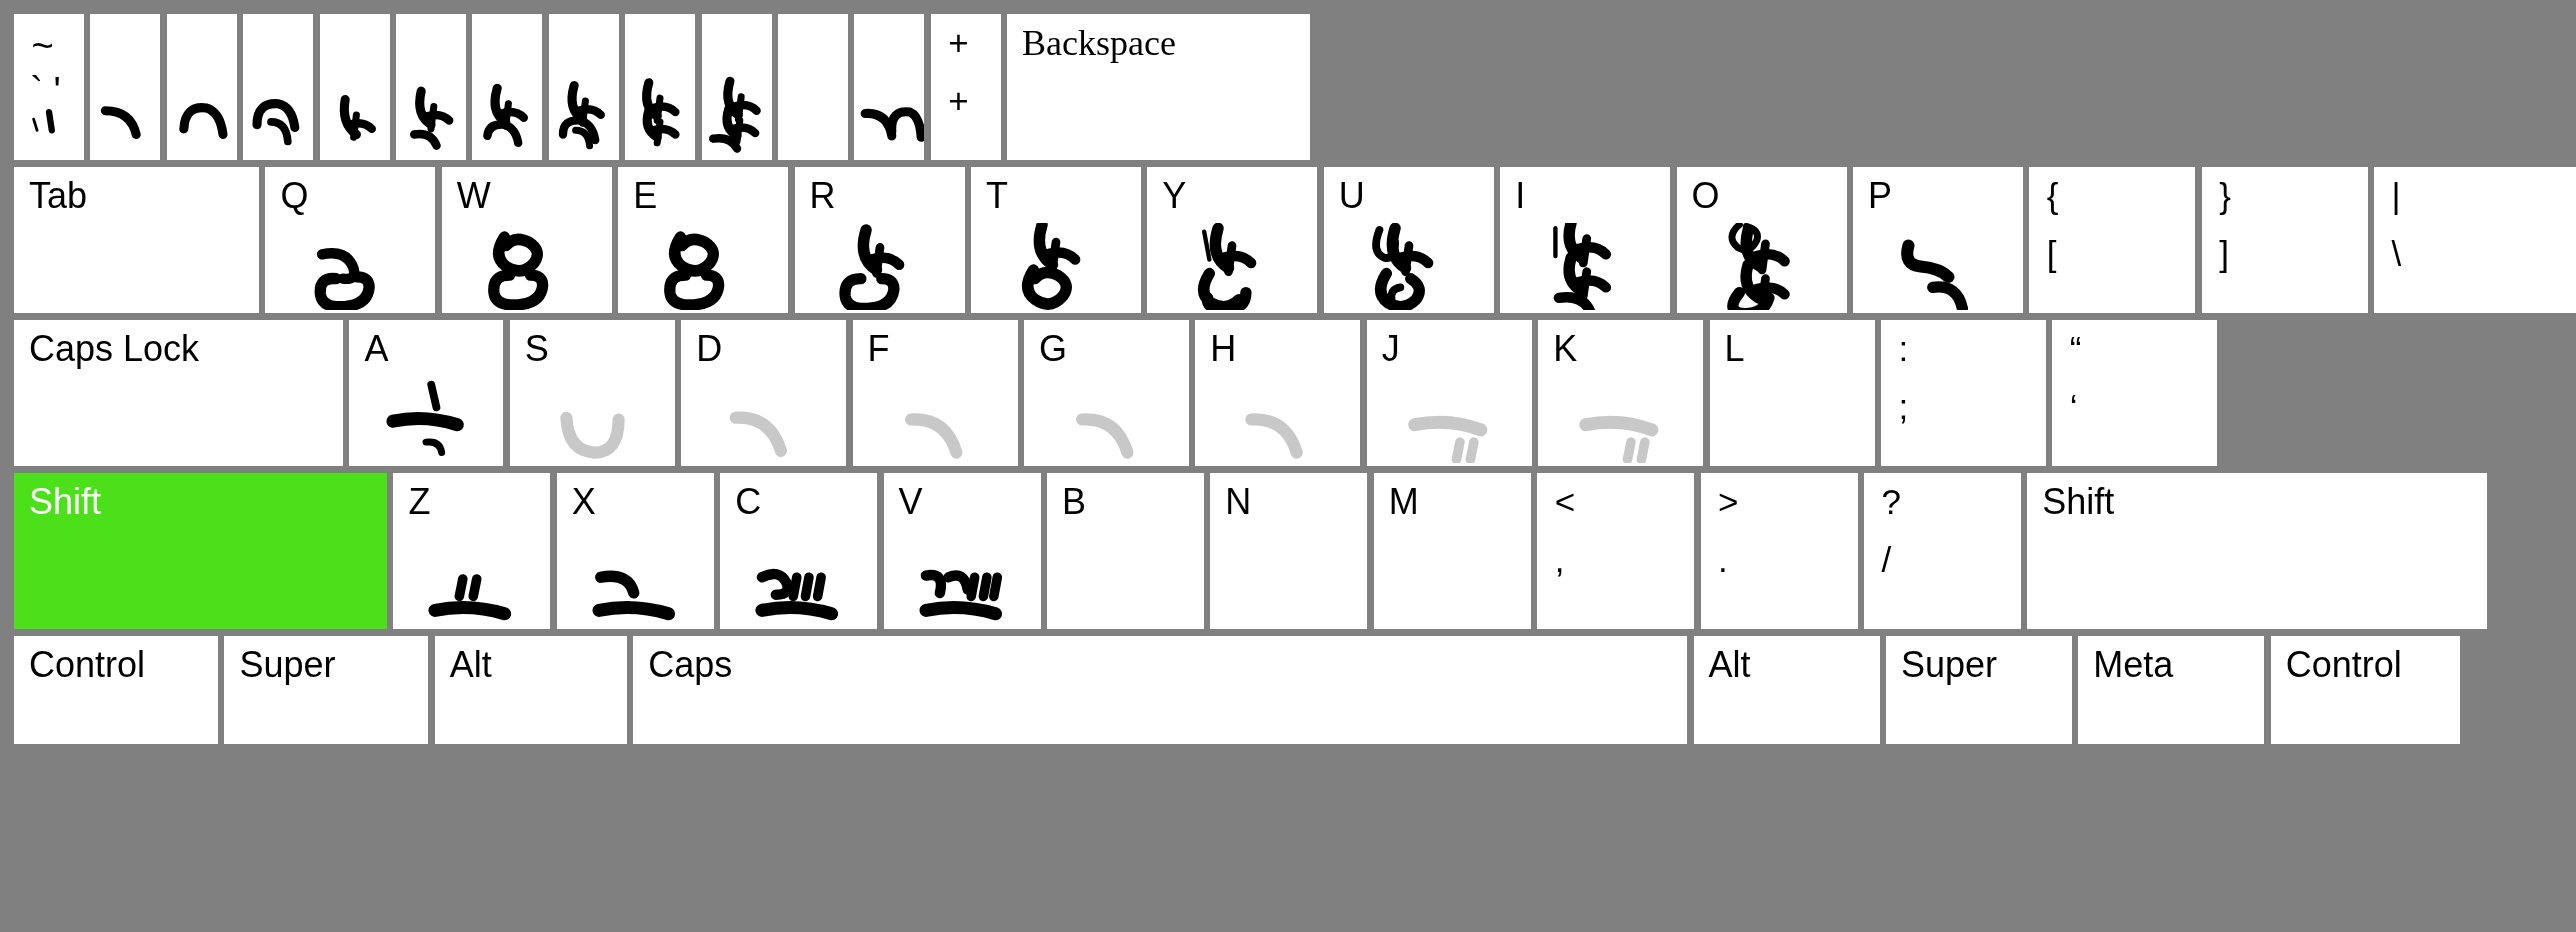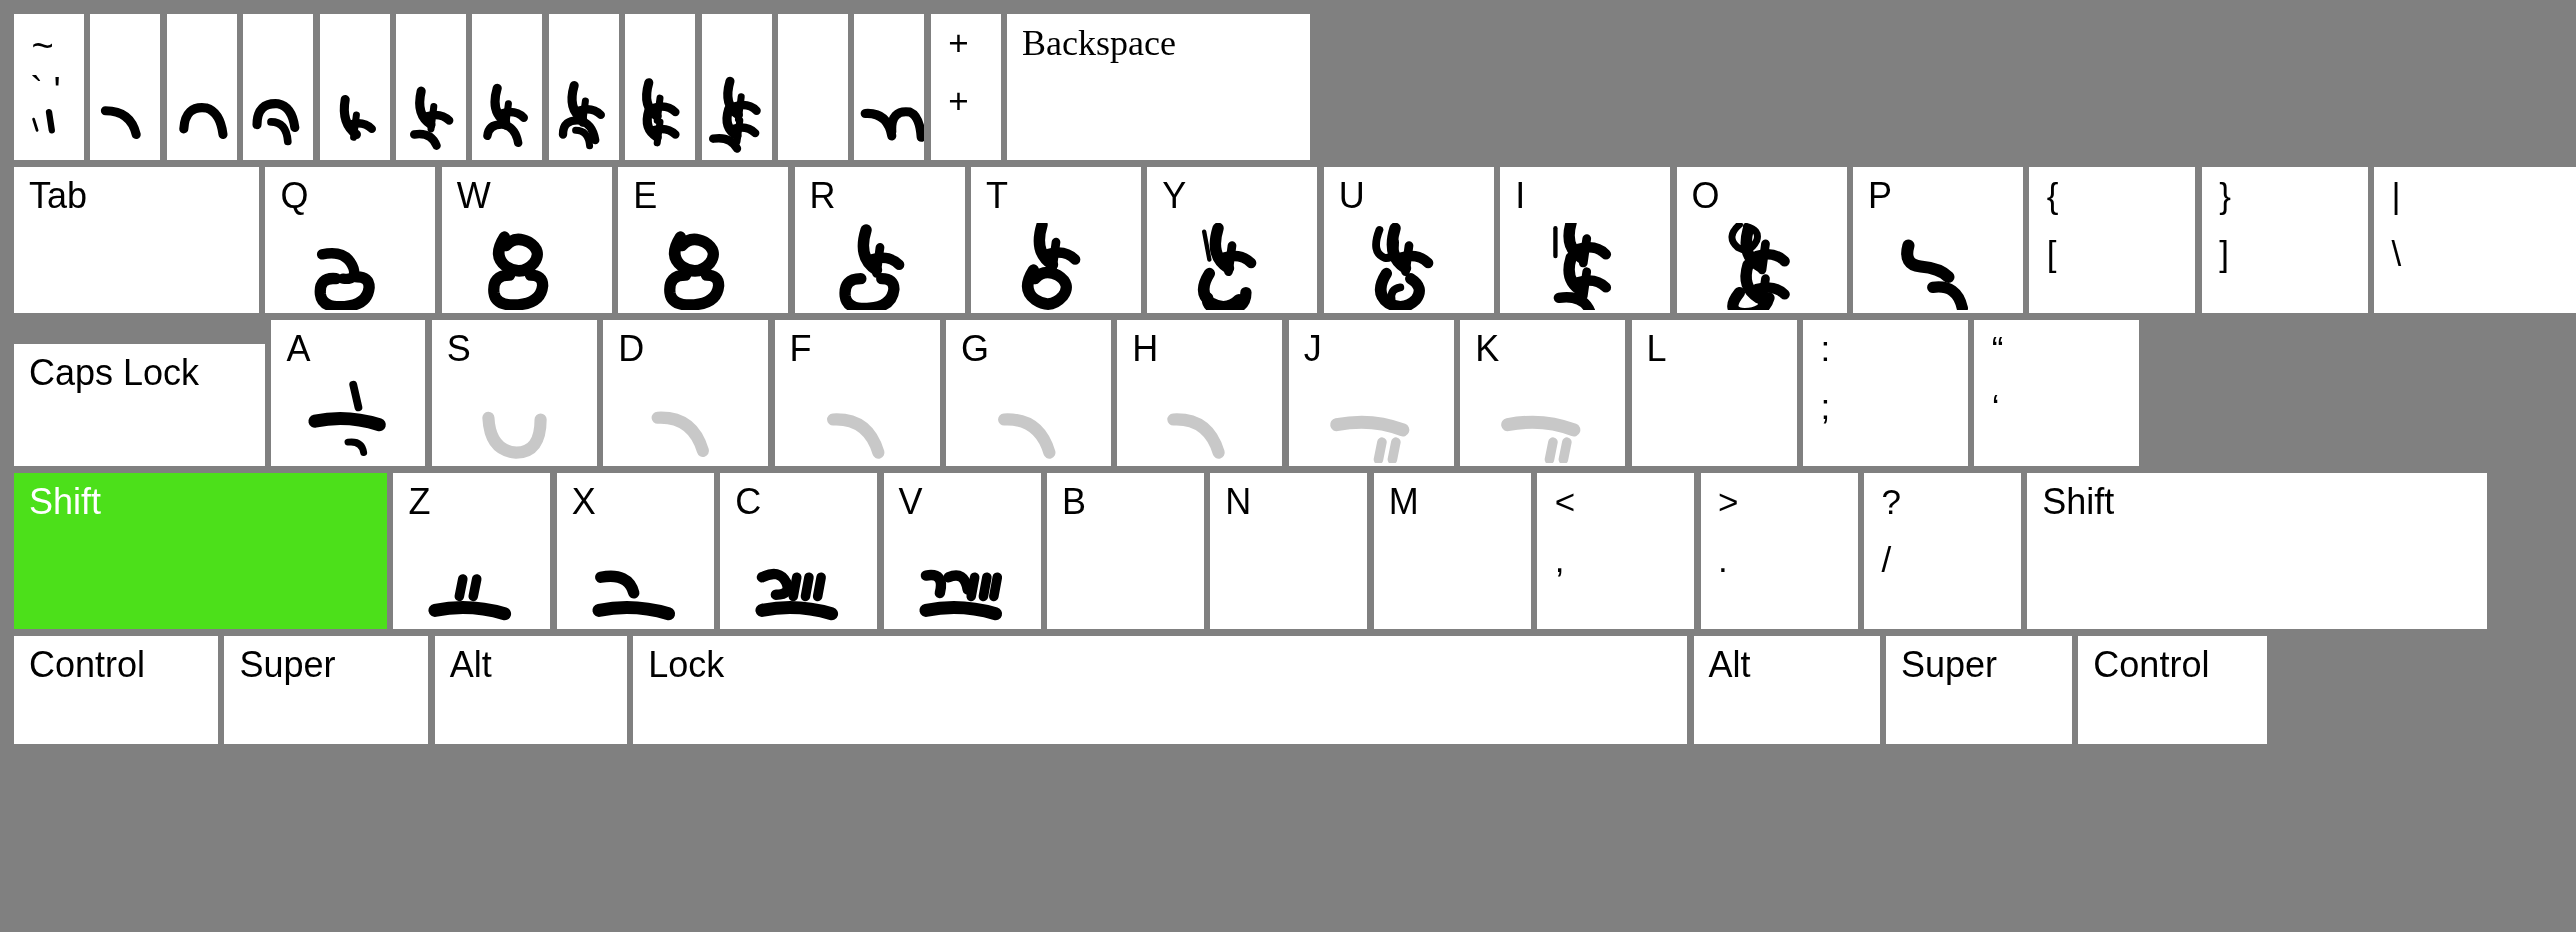--- a/index.html
+++ b/index.html
@@ -319,21 +319,21 @@
       <div class="key" style="width: 166px;">
         <span class="kshift">}</span>
         <span class="kbase">]</span>
       </div>
       <div class="key" style="width: 222px;">
         <span class="kshift">|</span>
         <span class="kbase">\</span>
       </div>
     </div>
     <div class="row r2">
-      <div class="key" style="width: 251px; margin-top: 24px;">
+      <div class="key" style="width: 329px;">
         <span class="klabel">Caps Lock</span>
       </div>
       <div class="key" style="width: 154px;">
         <span class="klabel">A</span>
         <span class="glyph">
           <svg viewBox="0 0 100 100" preserveAspectRatio="xMidYMid meet">
             <path d="M56 10 L62 36" stroke="#000000" stroke-width="9" stroke-linecap="round" stroke-linejoin="round" fill="none"></path>
             <path d="M12 52 Q48 44 86 56" stroke="#000000" stroke-width="15" stroke-linecap="round" stroke-linejoin="round" fill="none"></path>
             <path d="M50 76 Q66 74 68 88" stroke="#000000" stroke-width="8" stroke-linecap="round" stroke-linejoin="round" fill="none"></path>
           </svg>
@@ -488,26 +488,29 @@
       <div class="key" style="width: 204px;">
         <span class="klabel">Control</span>
       </div>
       <div class="key" style="width: 204px;">
         <span class="klabel">Super</span>
       </div>
       <div class="key" style="width: 192px;">
         <span class="klabel">Alt</span>
       </div>
       <div class="key" style="width: 1054px;">
-        <span class="klabel">Lock</span>
+        <span class="klabel">Caps</span>
       </div>
       <div class="key" style="width: 186px;">
         <span class="klabel">Alt</span>
       </div>
       <div class="key" style="width: 186px;">
         <span class="klabel">Super</span>
       </div>
+      <div class="key" style="width: 186px;">
+        <span class="klabel">Meta</span>
+      </div>
       <div class="key" style="width: 189px;">
         <span class="klabel">Control</span>
       </div>
     </div>
   </div>
 
 
 </body></html>

